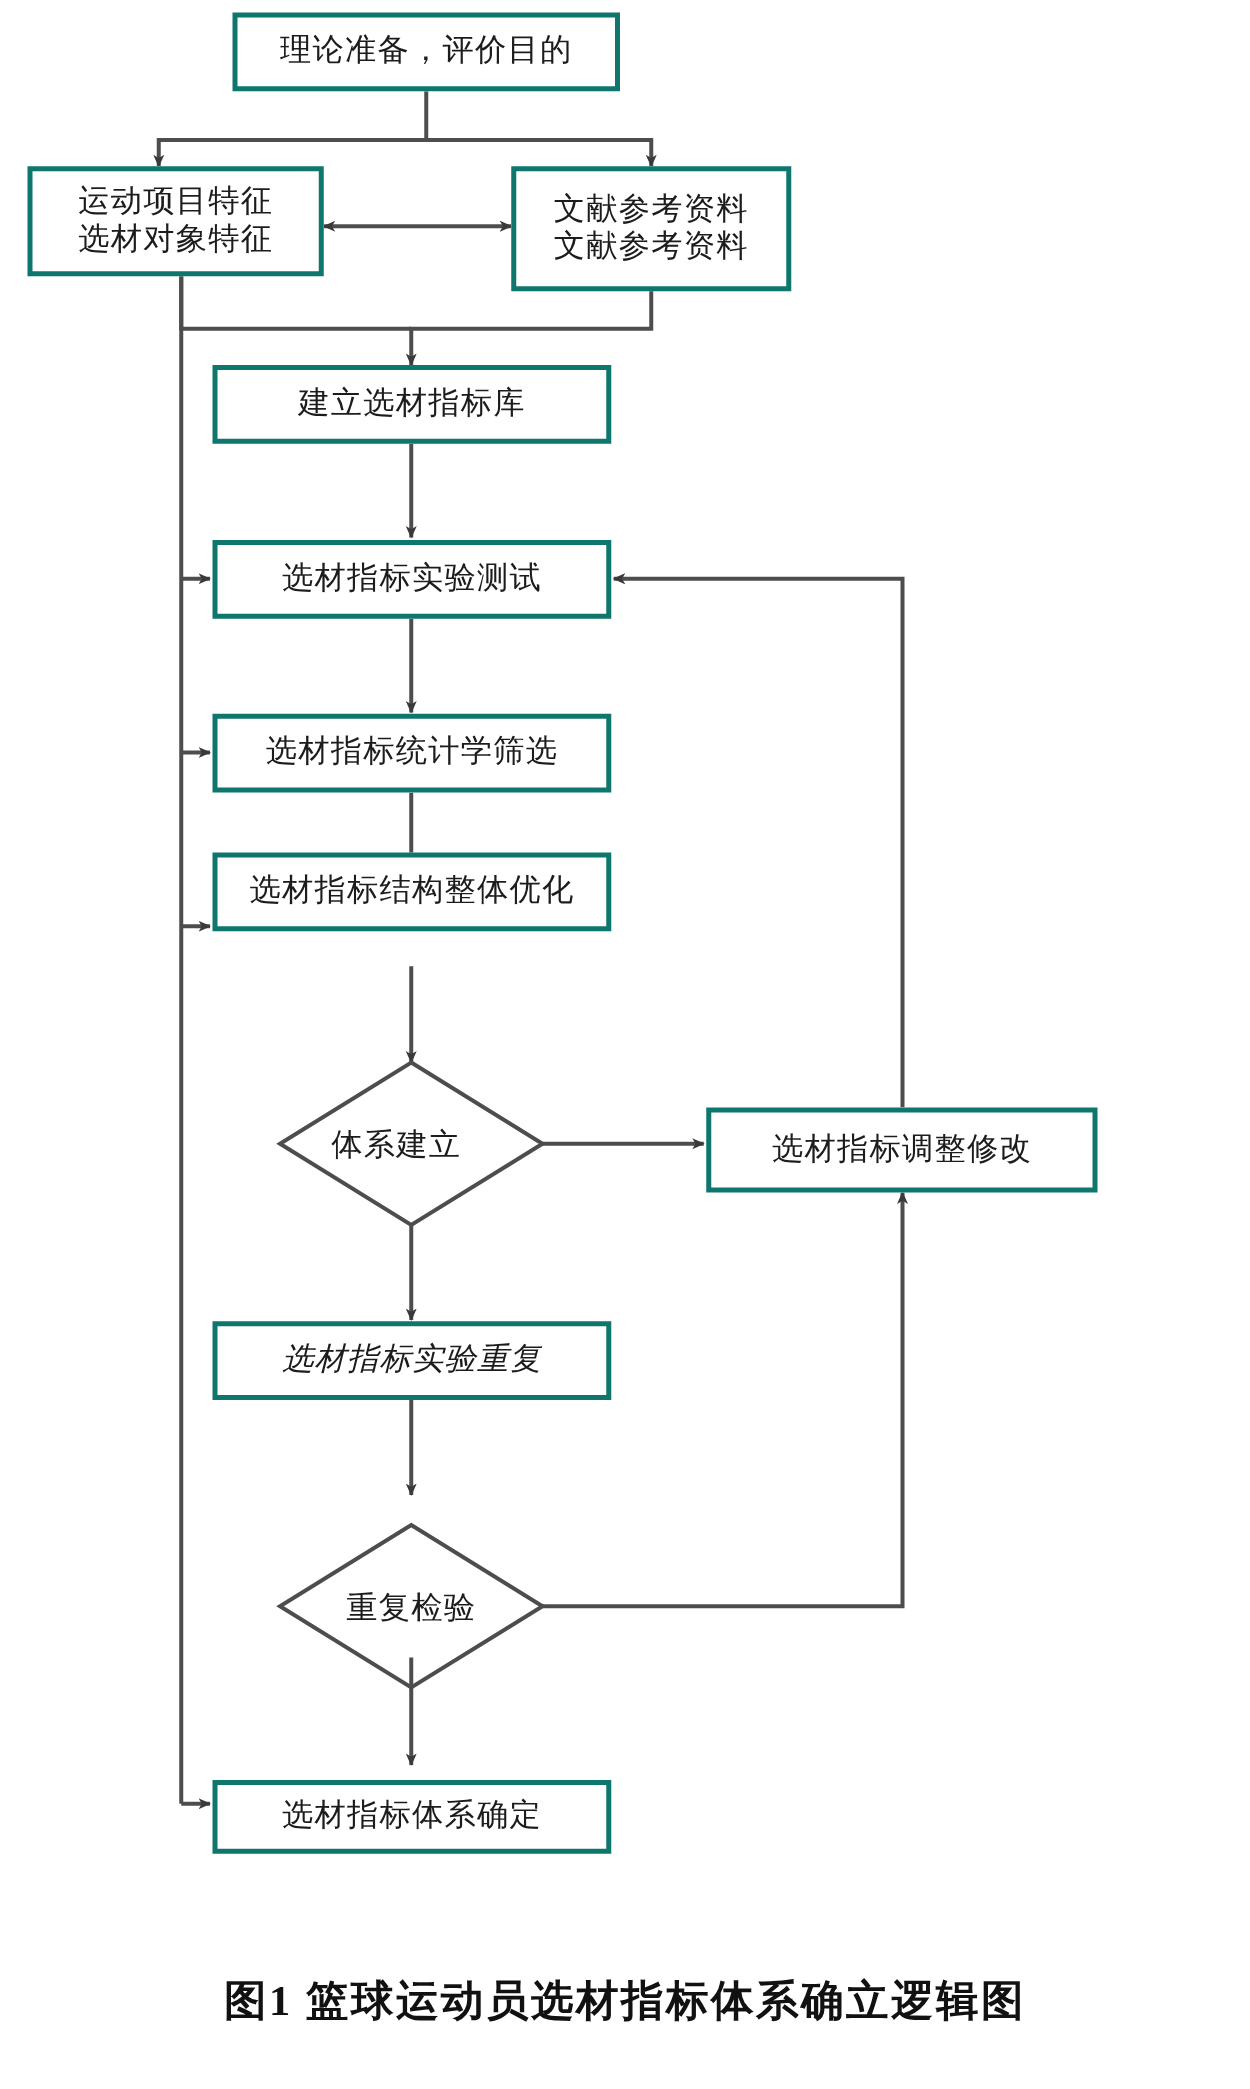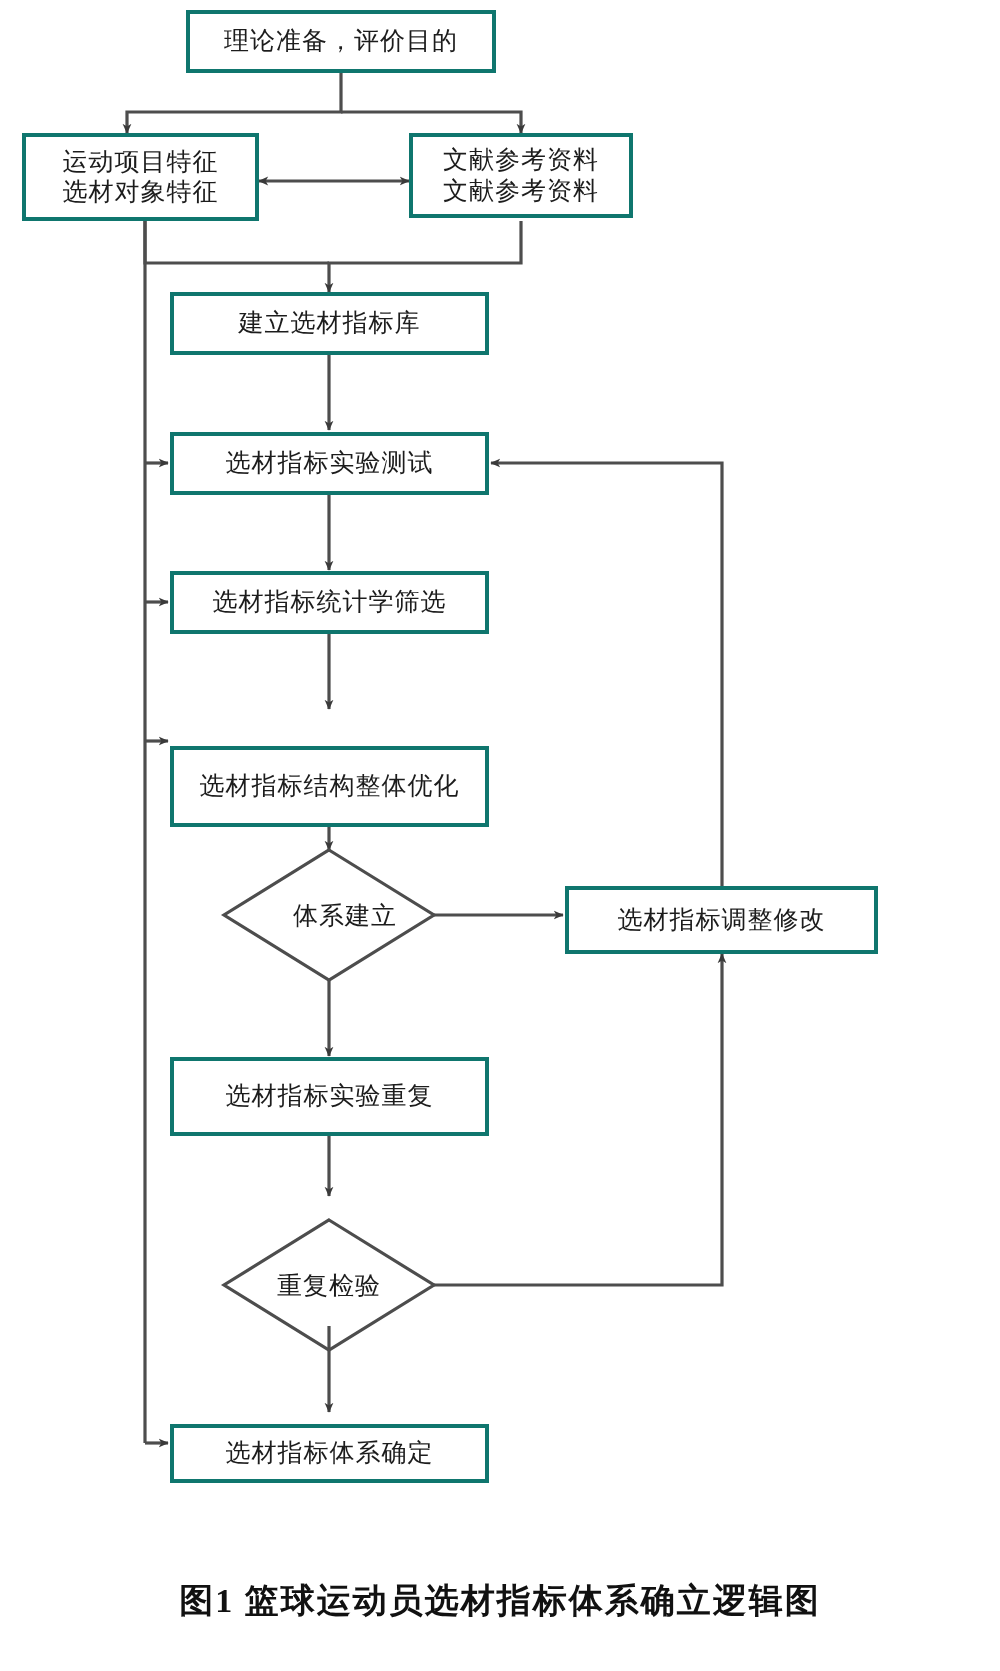--- a/index.html
+++ b/index.html
@@ -119,50 +119,50 @@
 
   <div class="node-box" style="left:186px; top:10px; width:310px; height:63px;">
     <span>理论准备，评价目的</span>
   </div>
 
   <div class="node-box" style="left:22px; top:133px; width:237px; height:88px;">
     <span>运动项目特征</span>
     <span class="line2">选材对象特征</span>
   </div>
 
-  <div class="node-box" style="left:409px; top:133px; width:224px; height:85px;">
+  <div class="node-box" style="left:409px; top:133px; width:224px; height:100px;">
     <span>文献参考资料</span>
     <span class="line2">文献参考资料</span>
   </div>
 
   <div class="node-box" style="left:170px; top:432px; width:319px; height:63px;">
     <span>选材指标实验测试</span>
   </div>
 
   <div class="node-box" style="left:170px; top:292px; width:319px; height:63px;">
     <span>建立选材指标库</span>
   </div>
 
   <div class="node-box" style="left:170px; top:571px; width:319px; height:63px;">
     <span>选材指标统计学筛选</span>
   </div>
 
-  <div class="node-box" style="left:170px; top:746px; width:319px; height:81px;">
+  <div class="node-box" style="left:170px; top:682px; width:319px; height:63px;">
     <span>选材指标结构整体优化</span>
   </div>
 
-  <div class="diamond-label" style="left:270px; top:888px; width:150px; height:54px;">
+  <div class="diamond-label" style="left:242px; top:888px; width:150px; height:54px;">
     <span>体系建立</span>
   </div>
 
   <div class="node-box" style="left:565px; top:886px; width:313px; height:68px;">
     <span>选材指标调整修改</span>
   </div>
 
-  <div class="node-box" style="left:170px; top:1057px; width:319px; height:79px;">
+  <div class="node-box" style="left:170px; top:1057px; width:319px; height:63px;font-style:italic;">
     <span>选材指标实验重复</span>
   </div>
 
   <div class="diamond-label" style="left:254px; top:1258px; width:150px; height:54px;">
     <span>重复检验</span>
   </div>
 
   <div class="node-box" style="left:170px; top:1412px; width:319px; height:59px;margin-top:12px;">
     <span>选材指标体系确定</span>
   </div>

